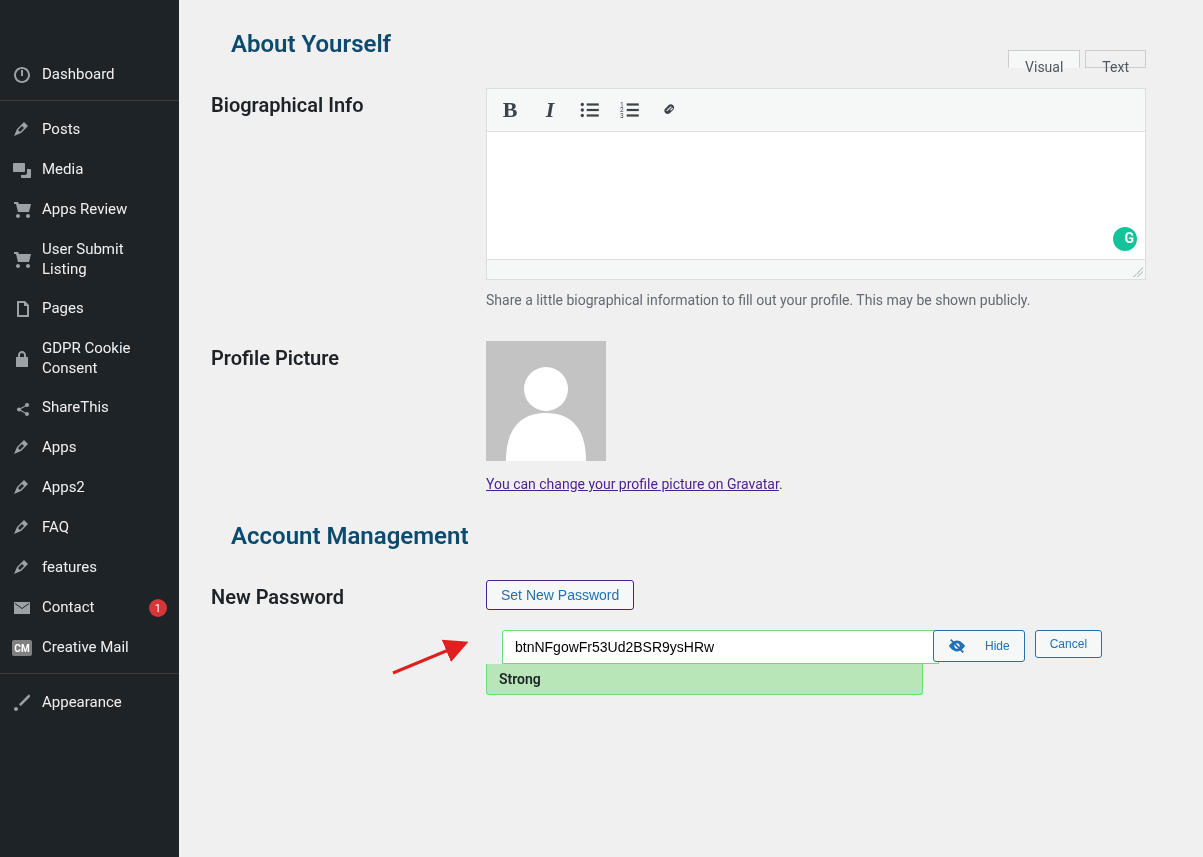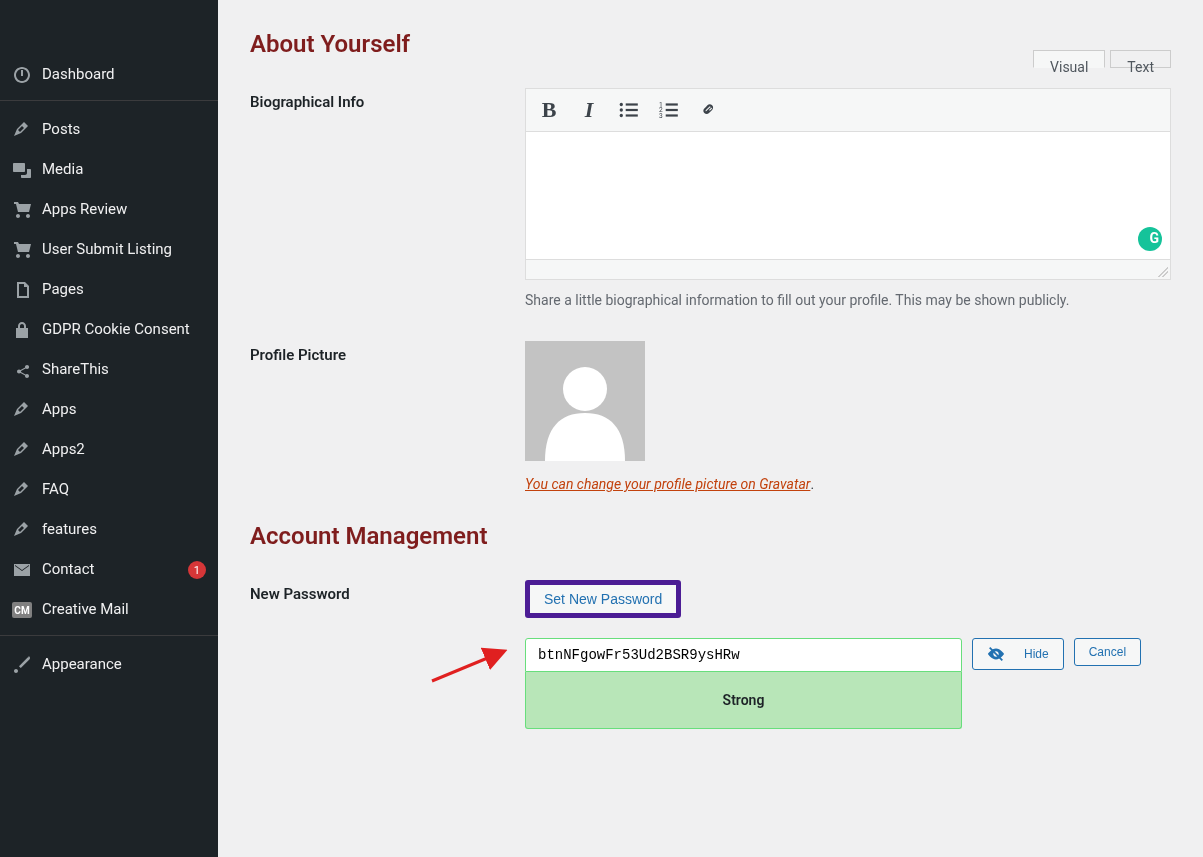--- a/index.html
+++ b/index.html
@@ -11,21 +11,21 @@
       font-family: -apple-system, BlinkMacSystemFont, "Segoe UI", Roboto, Oxygen-Sans, Ubuntu, Cantarell, "Helvetica Neue", sans-serif;
       background: #f0f0f1;
       color: #3c434a;
       font-size: 14px;
     }
     .container {
       display: flex;
       min-height: 857px;
     }
     .sidebar {
-      width: 218px;
+      width: 179px;
       background: #1d2327;
       padding-top: 55px;
       flex-shrink: 0;
     }
     .sidebar-item {
       display: flex;
       align-items: center;
       padding: 10px 12px;
       color: #f0f0f1;
       cursor: pointer;
@@ -81,34 +81,35 @@
       border-radius: 2px;
     }
     .content {
       flex: 1;
       padding: 30px 32px;
       background: #f0f0f1;
     }
     h2 {
       font-size: 24px;
       font-weight: 600;
-      color: #7f1d1d;
+      color: #0c4a6e;
       margin-bottom: 30px;
+      margin-left: 20px;
     }
     .form-row {
       display: flex;
       margin-bottom: 30px;
       align-items: flex-start;
     }
     .form-label {
       width: 275px;
       flex-shrink: 0;
       font-weight: 600;
       color: #1d2327;
-      font-size: 15px;
+      font-size: 20px;
       padding-top: 5px;
     }
     .form-field {
       flex: 1;
       max-width: 660px;
     }
     .editor-container {
       border: 1px solid #ddd;
       background: #fff;
       position: relative;
@@ -212,32 +213,31 @@
       height: 120px;
       background: #c3c3c3;
       position: relative;
       overflow: hidden;
     }
     .avatar-placeholder svg {
       width: 100%;
       height: 100%;
     }
     .link {
-      color: #c2410c;
+      color: #4c1d95;
       text-decoration: underline;
-      font-style: italic;
     }
     .gravatar-text {
       margin-top: 15px;
       font-size: 14px;
     }
     .button-secondary {
       display: inline-block;
       padding: 6px 14px;
-      border: 5px solid #4c1d95;
+      border: 1px solid #4c1d95;
       background: #f6f7f7;
       color: #2271b1;
       border-radius: 3px;
       cursor: pointer;
       font-size: 14px;
     }
     .password-container {
       margin-top: 20px;
       display: flex;
       gap: 10px;
@@ -246,28 +246,28 @@
     }
     .password-main {
       width: 437px;
     }
     .password-input {
       width: 100%;
       padding: 8px 12px;
       border: 1px solid #68de7c;
       border-radius: 3px 3px 0 0;
       font-size: 14px;
-      font-family: Liberation Mono, monospace;
+      font-family: Liberation Sans, sans-serif;
       background: #fff;
       outline: none;
+      margin-left: 16px;
     }
     .password-strength {
       width: 100%;
-      padding: 20px 12px;
-      text-align: center;
+      padding: 7px 12px;
       background: #b8e6b8;
       border: 1px solid #68de7c;
       border-top: none;
       border-radius: 0 0 3px 3px;
       font-weight: 600;
       color: #1d2327;
     }
     .password-btn {
       padding: 6px 14px;
       border: 1px solid #2271b1;

